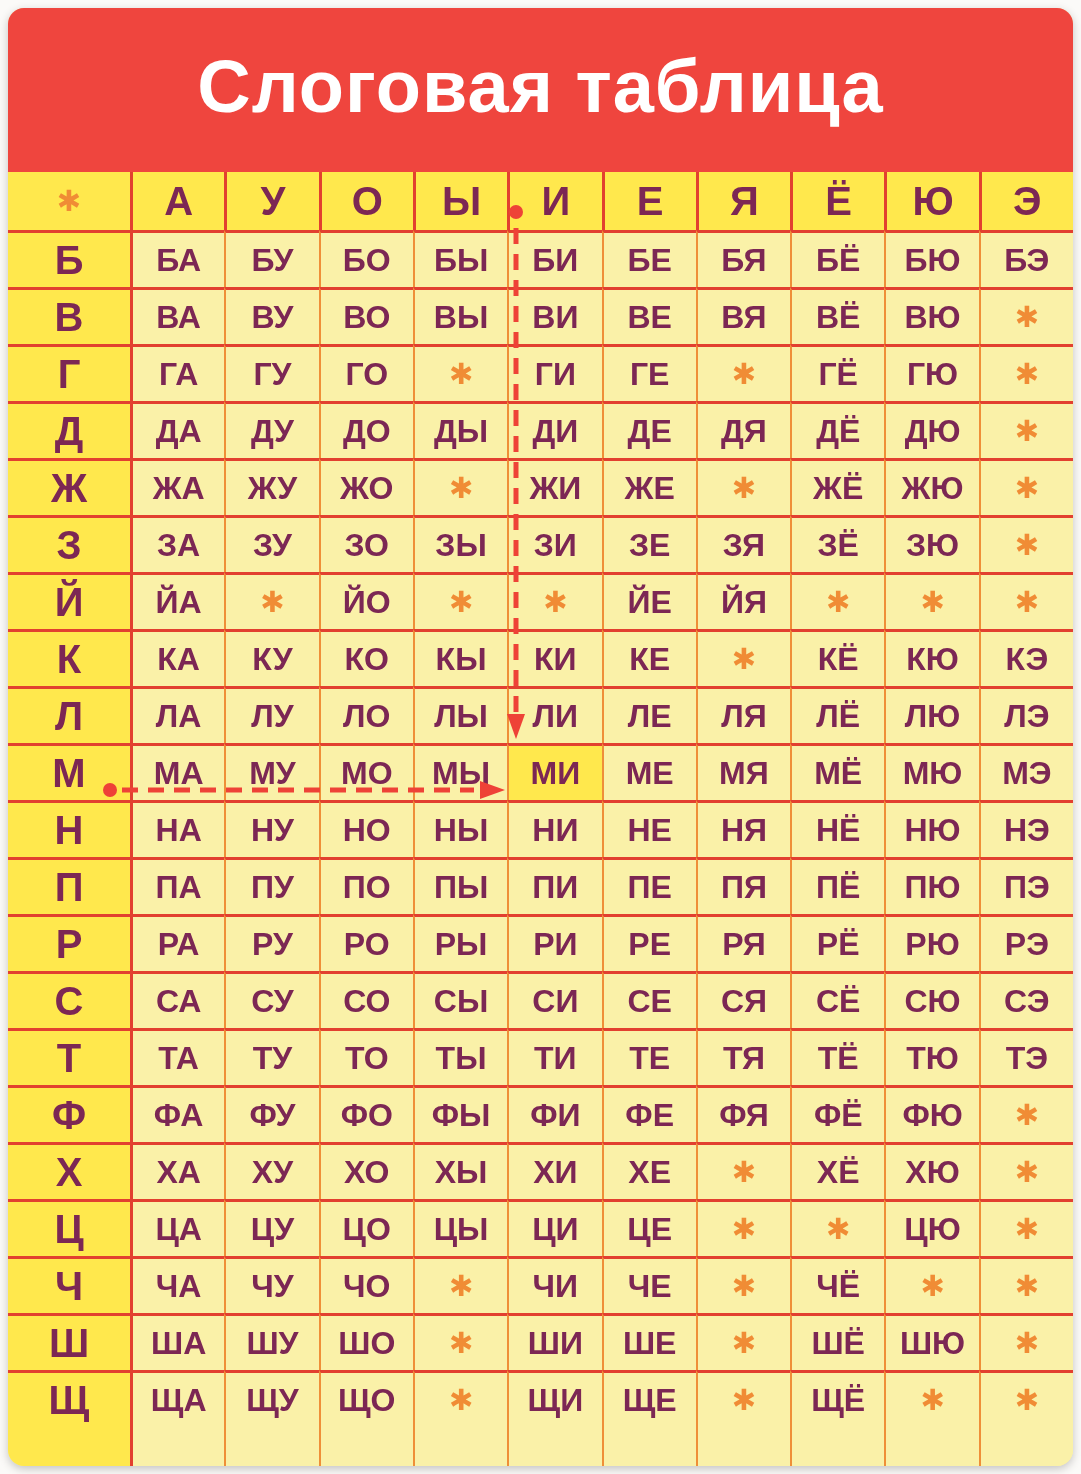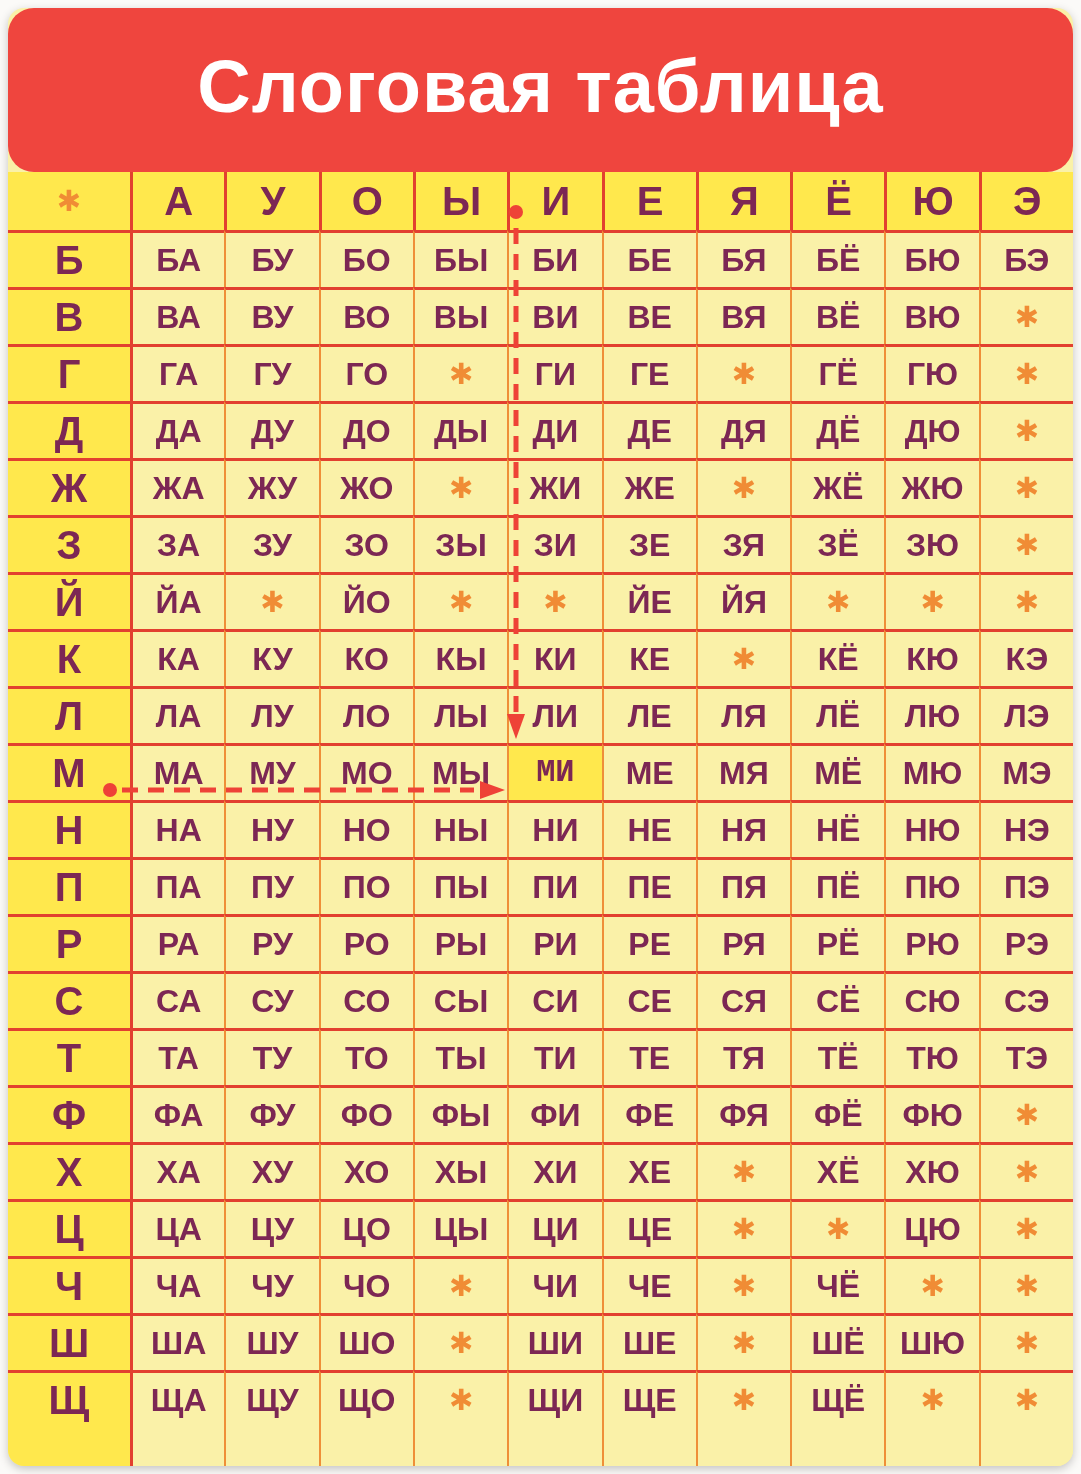--- a/index.html
+++ b/index.html
@@ -26,21 +26,20 @@
     box-shadow: 0 3px 10px rgba(0,0,0,0.22);
   }
   .header {
     position: absolute;
     top: 0; left: 0; right: 0;
     height: 164px;
     background: var(--header-red, #ef453e);
     display: flex;
     align-items: center;
     justify-content: center;
-    border-radius: 26px;
   }
   .title {
     color: #ffffff;
     font-size: 74px;
     font-weight: bold;
     letter-spacing: 1px;
     line-height: 1;
     padding-bottom: 6px;
   }
   .grid {
@@ -55,21 +54,21 @@
   }
   .cell {
     box-sizing: border-box;
     display: flex;
     align-items: center;
     justify-content: center;
     overflow: hidden;
   }
   .ycell { background: var(--bright-yellow, #ffe84d); }
   .dcell { background: var(--cell-yellow, #faf1a8); }
-  .hl    { background: var(--bright-yellow, #ffe84d); font-family: Liberation Mono, monospace; }
+  .hl    { background: var(--bright-yellow, #ffe84d); }
   .bt-red    { border-top: 3px solid var(--grid-red, #e2402f); }
   .bl-red    { border-left: 3px solid var(--grid-red, #e2402f); }
   .bl-orange { border-left: 2px solid var(--grid-orange, #ef8f38); }
   .vowel, .consonant {
     color: var(--letter-maroon, #7c2754);
     font-size: 40px;
     font-weight: bold;
     line-height: 1;
   }
   .syllable {

